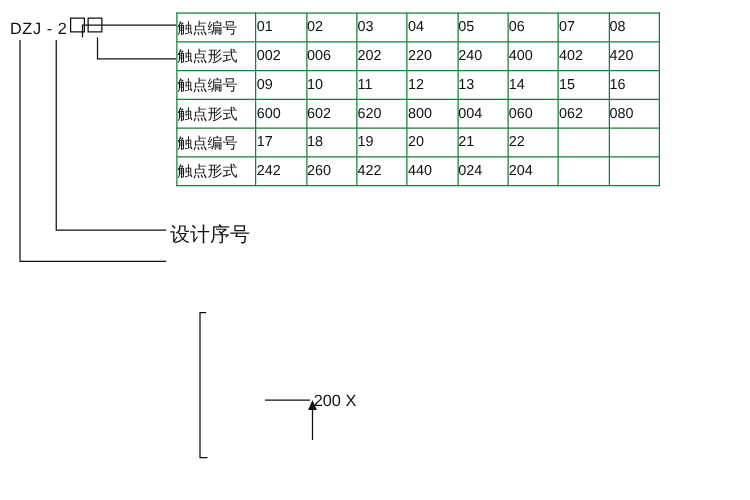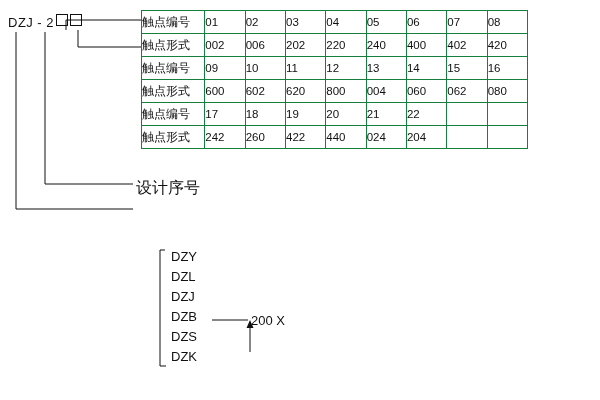--- a/index.html
+++ b/index.html
@@ -203,24 +203,16 @@
           <td class="cell">204</td>
           <td class="cell"></td>
           <td class="cell"></td>
         </tr>
       </tbody>
     </table>
   </div>
 
   <div class="leader-text t-design">设计序号</div>
 
-  <div class="series">
-    <div>DZY</div>
-    <div>DZL</div>
-    <div>DZJ</div>
-    <div>DZB</div>
-    <div>DZS</div>
-    <div>DZK</div>
-  </div>
 
   <div class="model-200">200  X</div>
 
 </div>
 
 </body></html>

